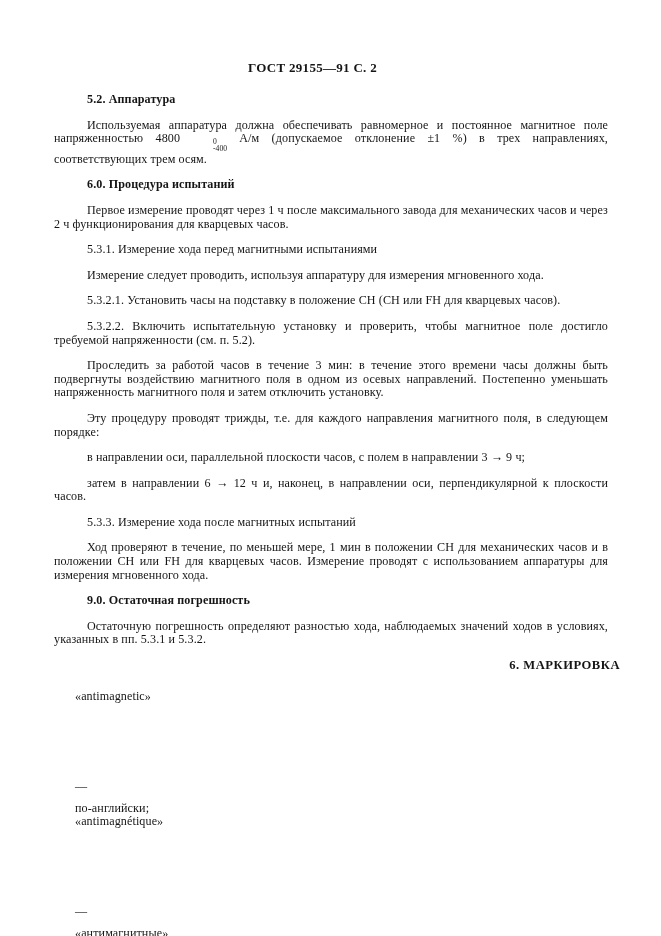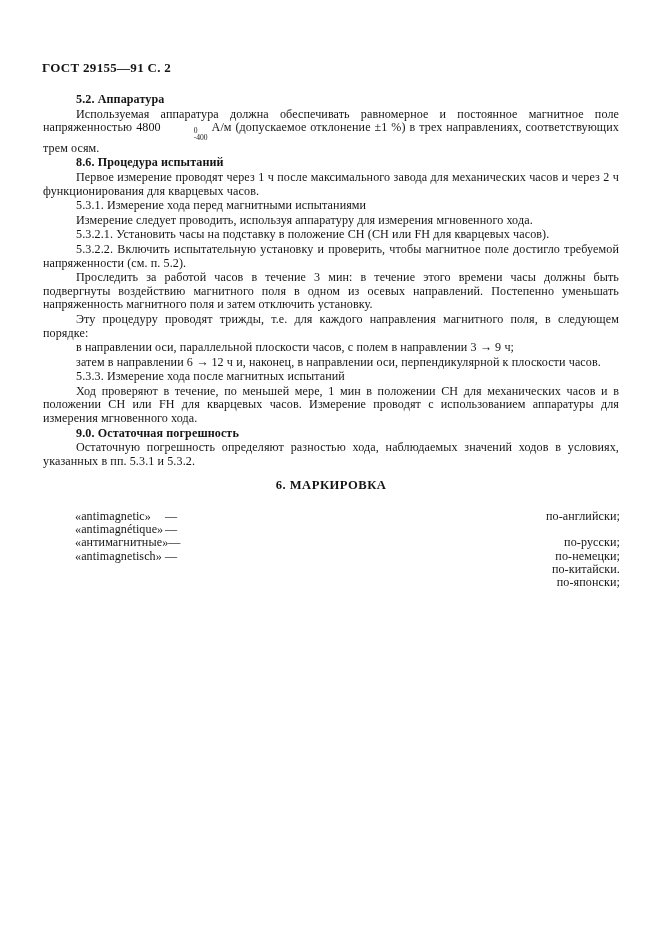--- a/index.html
+++ b/index.html
@@ -17,41 +17,41 @@
   .page {
     box-sizing: border-box;
     width: 661px;
     height: 936px;
     padding: 60px 41px 0 42px;
     background: #ffffff;
   }
   .doc-header {
     font-weight: 700;
     font-size: 13px;
-    text-align: left;
+    text-align: center;
     padding-right: 37px;
     letter-spacing: 0.3px;
     white-space: nowrap;
   }
   .content {
     margin-top: 17px;
     font-size: 12.1px;
     line-height: 13.6px;
     text-align: justify;
     letter-spacing: 0.1px;
   }
   .content p {
-    margin: 1px;
+    margin: 12px;
     text-indent: 33px;
   }
   .sec-title {
     font-weight: 700;
   }
   .chapter-title {
-    text-align: center;
+    text-align: right;
     text-indent: 0 !important;
     font-weight: 700;
     font-size: 12.6px;
     letter-spacing: 0.5px;
     margin: 11px 0 17px 0 !important;
   }
   
   .tol {
     display: inline-flex;
     flex-direction: column;
@@ -62,50 +62,50 @@
     text-align: left;
   }
   
   .markings {
     margin-left: 33px;
     text-align: left;
   }
   .m-row {
     display: flex;
     line-height: 13.2px;
+    flex-direction: column;
   }
   .m-term {
     flex: 0 0 90px;
     white-space: nowrap;
   }
   .m-dash {
     flex: 0 0 22px;
   }
   .m-lang {
     flex: 1 1 auto;
-    text-align: right;
   }
 </style>
 </head>
 <body>
 
 <div class="page">
 
   <div class="doc-header">ГОСТ 29155—91 С. 2</div>
 
   <div class="content">
 
     <p class="sec-title">5.2. Аппаратура</p>
 
     <p><span>Используемая аппаратура должна обеспечивать равномерное и постоянное магнитное поле напряженностью </span><span>4800</span><span class="tol">
           <span>0</span>
           <span>-400</span>
         </span><span> А/м (допускаемое отклонение ±1 %) в трех направлениях, соответствующих трем осям.</span></p>
 
-    <p class="sec-title">8.6. Процедура испытаний</p>
+    <p class="sec-title">6.0. Процедура испытаний</p>
 
     <p>Первое измерение проводят через 1 ч после максимального завода для механических часов и через 2 ч функционирования для кварцевых часов.</p>
     <p>5.3.1. Измерение хода перед магнитными испытаниями</p>
     <p>Измерение следует проводить, используя аппаратуру для измерения мгновенного хода.</p>
     <p>5.3.2.1. Установить часы на подставку в положение СН (СН или FH для кварцевых часов).</p>
     <p>5.3.2.2. Включить испытательную установку и проверить, чтобы магнитное поле достигло требуемой напряженности (см. п. 5.2).</p>
     <p>Проследить за работой часов в течение 3 мин: в течение этого времени часы должны быть подвергнуты воздействию магнитного поля в одном из осевых направлений. Постепенно уменьшать напряженность магнитного поля и затем отключить установку.</p>
     <p>Эту процедуру проводят трижды, т.е. для каждого направления магнитного поля, в следующем порядке:</p>
     <p>в направлении оси, параллельной плоскости часов, с полем в направлении 3 → 9 ч;</p>
     <p>затем в направлении 6 → 12 ч и, наконец, в направлении оси, перпендикулярной к плоскости часов.</p>

